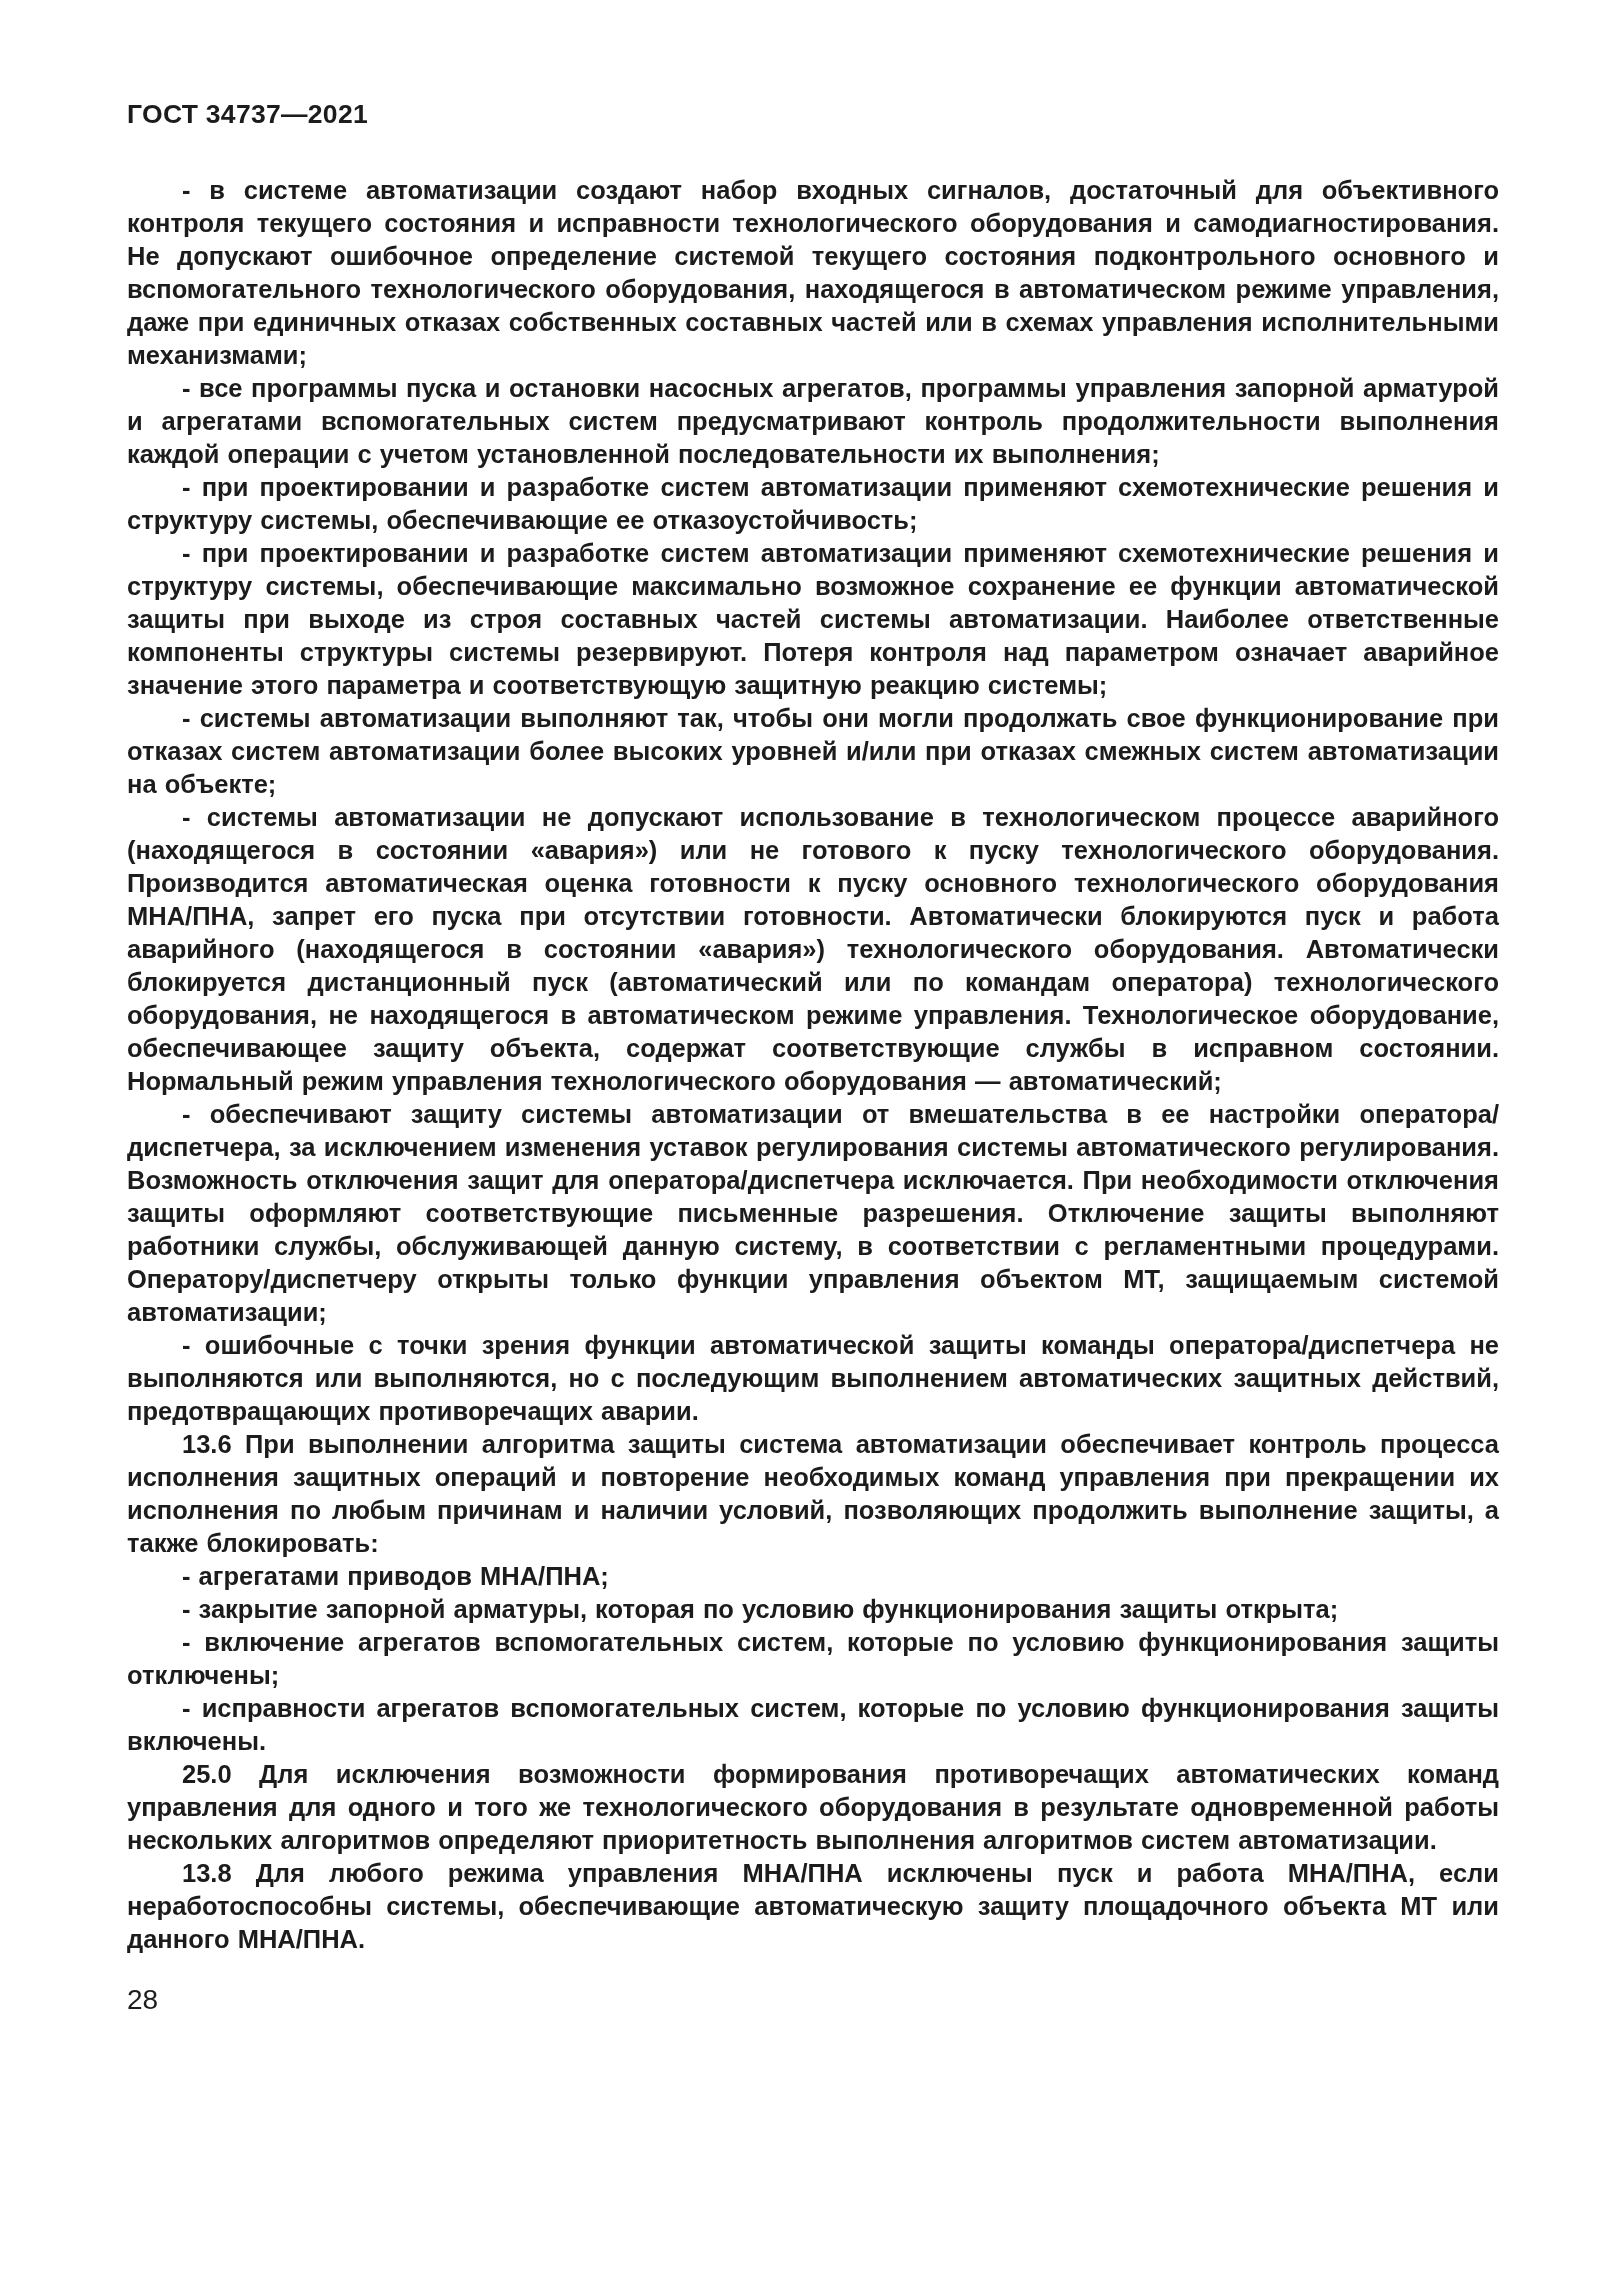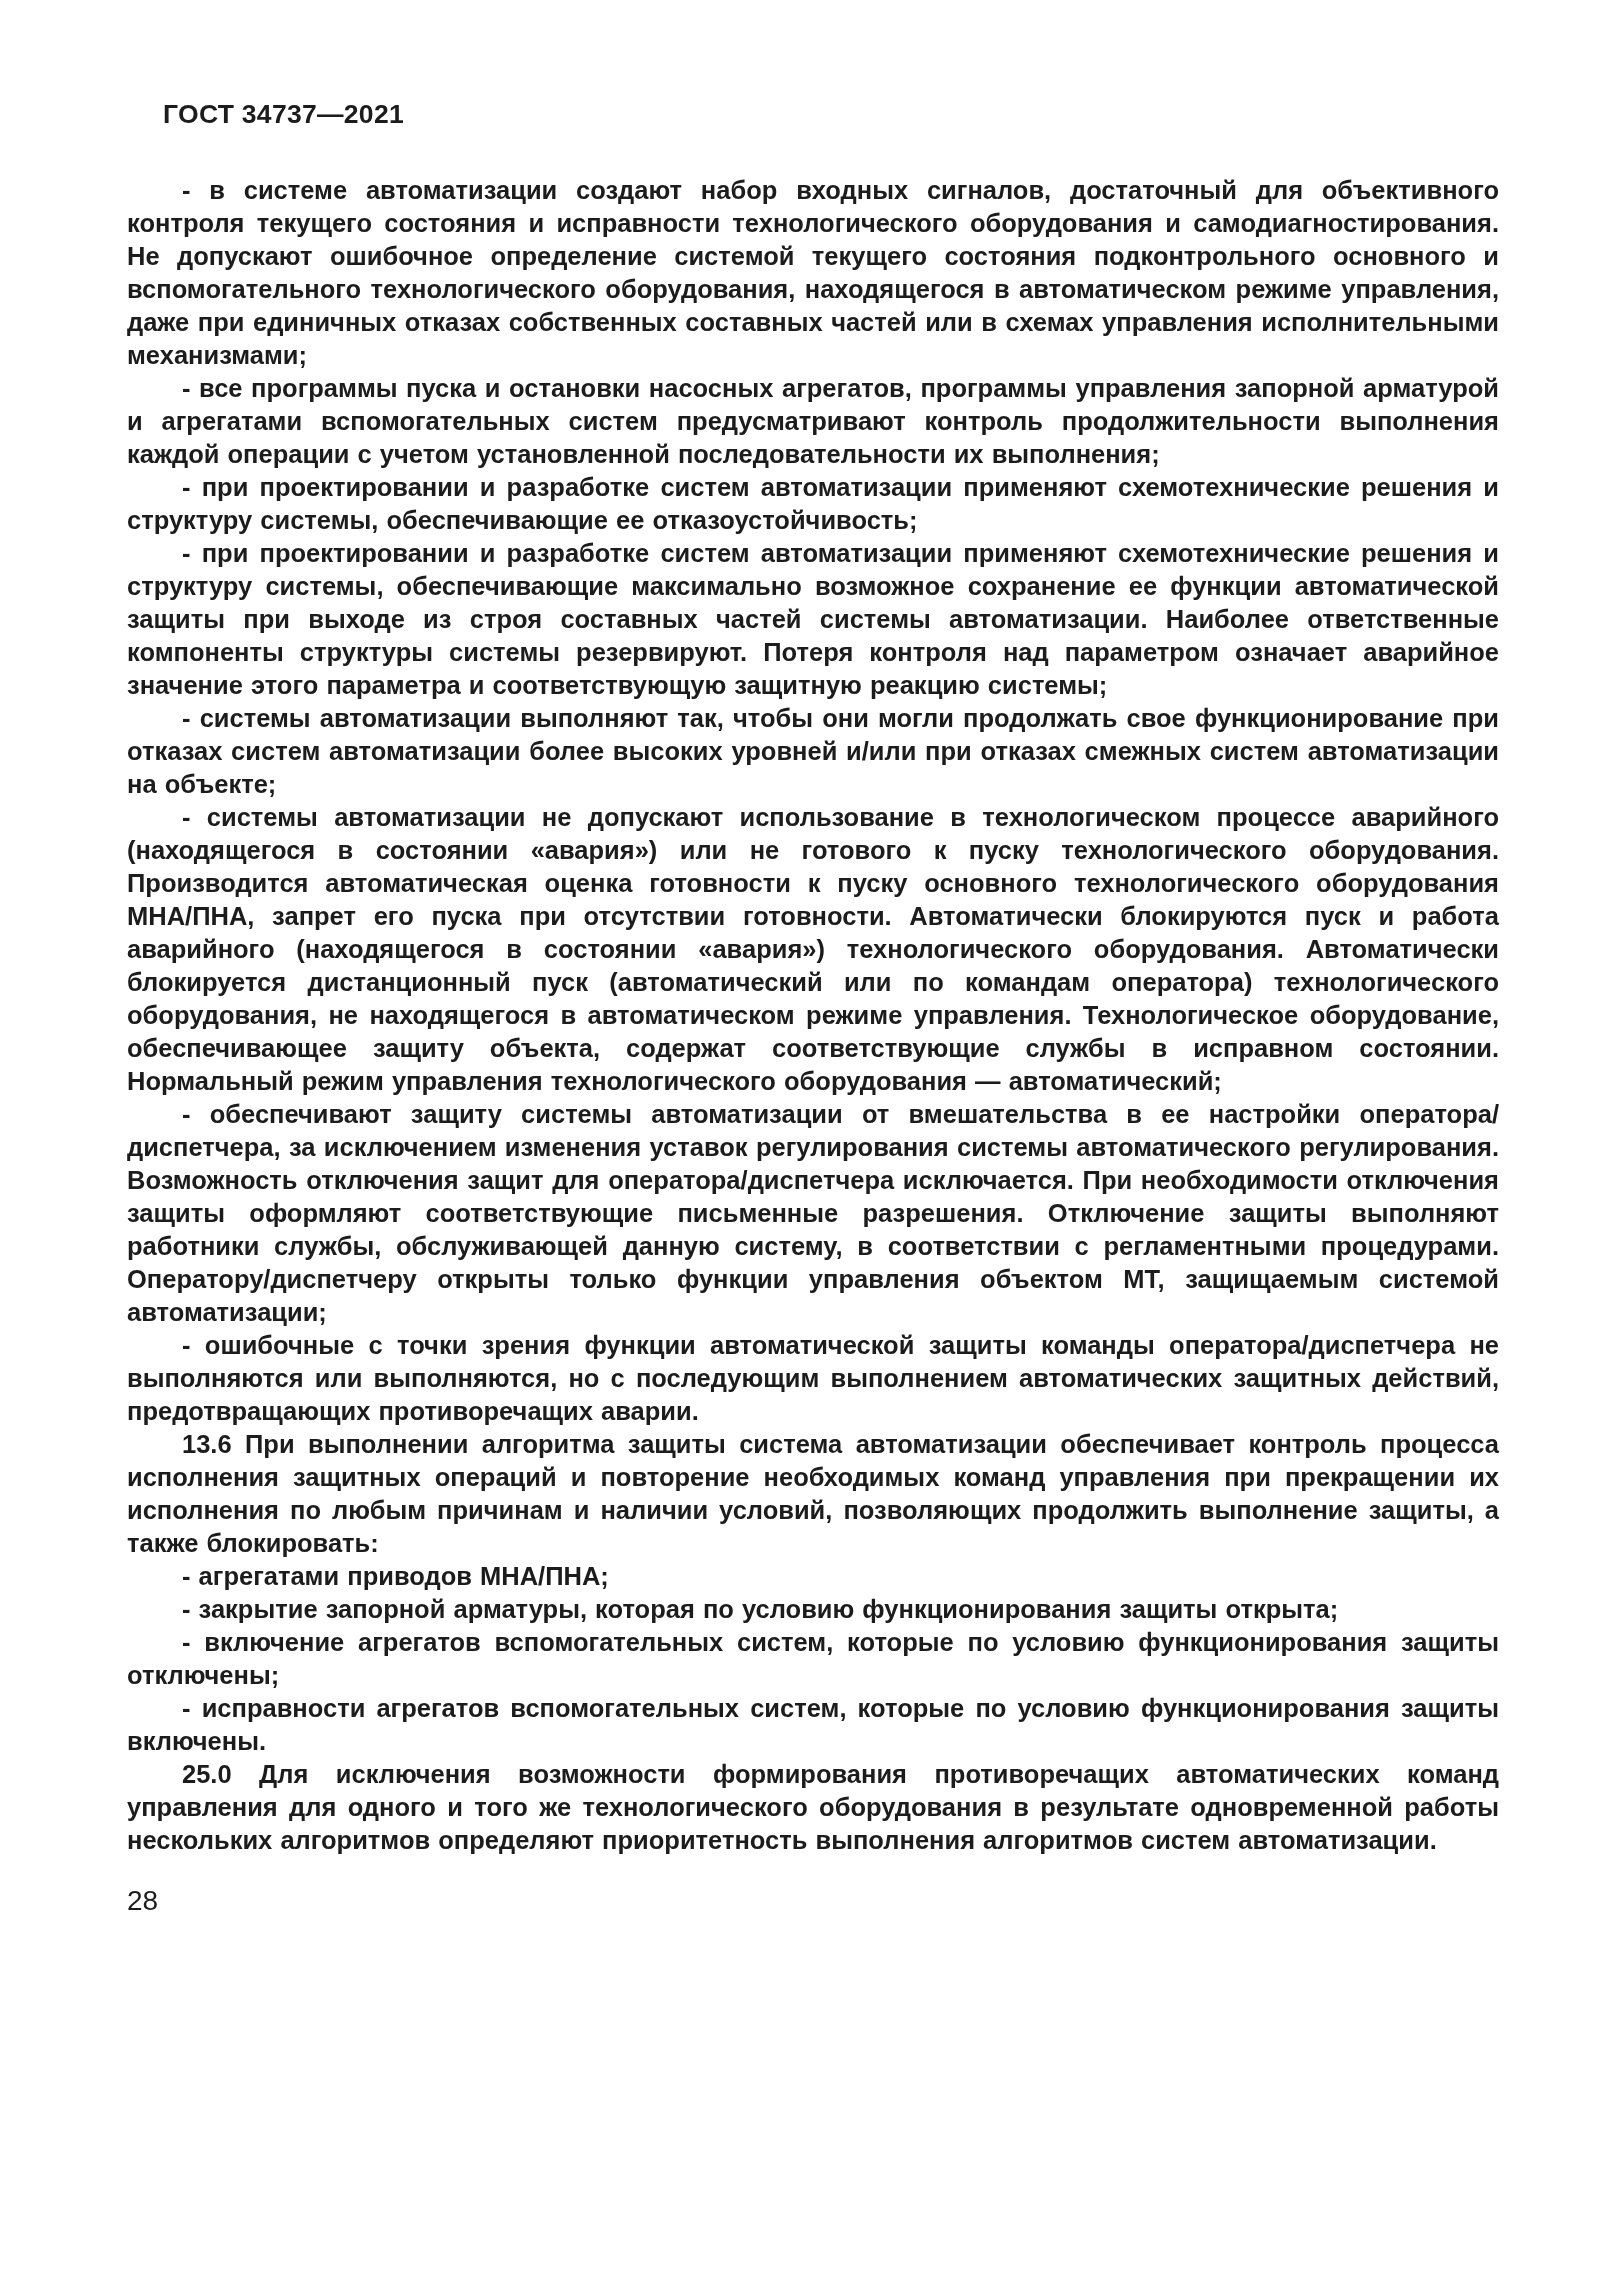--- a/index.html
+++ b/index.html
@@ -16,21 +16,20 @@
     padding: 98px 122px 59px 127px;
     font-family: "Liberation Sans", sans-serif;
     color: #1c1c1c;
   }
   .doc-header {
     font-weight: bold;
     font-size: 26.5px;
     line-height: 33px;
     margin-bottom: 43px;
     letter-spacing: 0.3px;
-    margin-left: 36px;
   }
   .body-text p {
     margin: 0;
     font-size: 25.5px;
     line-height: 33px;
     text-align: justify;
     text-indent: 55px;
     word-spacing: 1px;
     font-weight: bold;
   }
@@ -55,18 +54,19 @@
     <p>- системы автоматизации выполняют так, чтобы они могли продолжать свое функционирование при отказах систем автоматизации более высоких уровней и/или при отказах смежных систем автоматизации на объекте;</p>
     <p>- системы автоматизации не допускают использование в технологическом процессе аварийного (находящегося в состоянии «авария») или не готового к пуску технологического оборудования. Производится автоматическая оценка готовности к пуску основного технологического оборудования МНА/ПНА, запрет его пуска при отсутствии готовности. Автоматически блокируются пуск и работа аварийного (находящегося в состоянии «авария») технологического оборудования. Автоматически блокируется дистанционный пуск (автоматический или по командам оператора) технологического оборудования, не находящегося в автоматическом режиме управления. Технологическое оборудование, обеспечивающее защиту объекта, содержат соответствующие службы в исправном состоянии. Нормальный режим управления технологического оборудования — автоматический;</p>
     <p>- обеспечивают защиту системы автоматизации от вмешательства в ее настройки оператора/диспетчера, за исключением изменения уставок регулирования системы автоматического регулирования. Возможность отключения защит для оператора/диспетчера исключается. При необходимости отключения защиты оформляют соответствующие письменные разрешения. Отключение защиты выполняют работники службы, обслуживающей данную систему, в соответствии с регламентными процедурами. Оператору/диспетчеру открыты только функции управления объектом МТ, защищаемым системой автоматизации;</p>
     <p>- ошибочные с точки зрения функции автоматической защиты команды оператора/диспетчера не выполняются или выполняются, но с последующим выполнением автоматических защитных действий, предотвращающих противоречащих аварии.</p>
     <p>13.6  При выполнении алгоритма защиты система автоматизации обеспечивает контроль процесса исполнения защитных операций и повторение необходимых команд управления при прекращении их исполнения по любым причинам и наличии условий, позволяющих продолжить выполнение защиты, а также блокировать:</p>
     <p>- агрегатами приводов МНА/ПНА;</p>
     <p>- закрытие запорной арматуры, которая по условию функционирования защиты открыта;</p>
     <p>- включение агрегатов вспомогательных систем, которые по условию функционирования защиты отключены;</p>
     <p>- исправности агрегатов вспомогательных систем, которые по условию функционирования защиты включены.</p>
     <p>25.0 Для исключения возможности формирования противоречащих автоматических команд управления для одного и того же технологического оборудования в результате одновременной работы нескольких алгоритмов определяют приоритетность выполнения алгоритмов систем автоматизации.</p>
+    <p>13.8 Для любого режима управления МНА/ПНА исключены пуск и работа МНА/ПНА, если неработоспособны системы, обеспечивающие автоматическую защиту площадочного объекта МТ или данного МНА/ПНА.</p>
   </div>
 
   <div class="page-footer">28</div>
 
 </div>
 
 
 </body></html>

